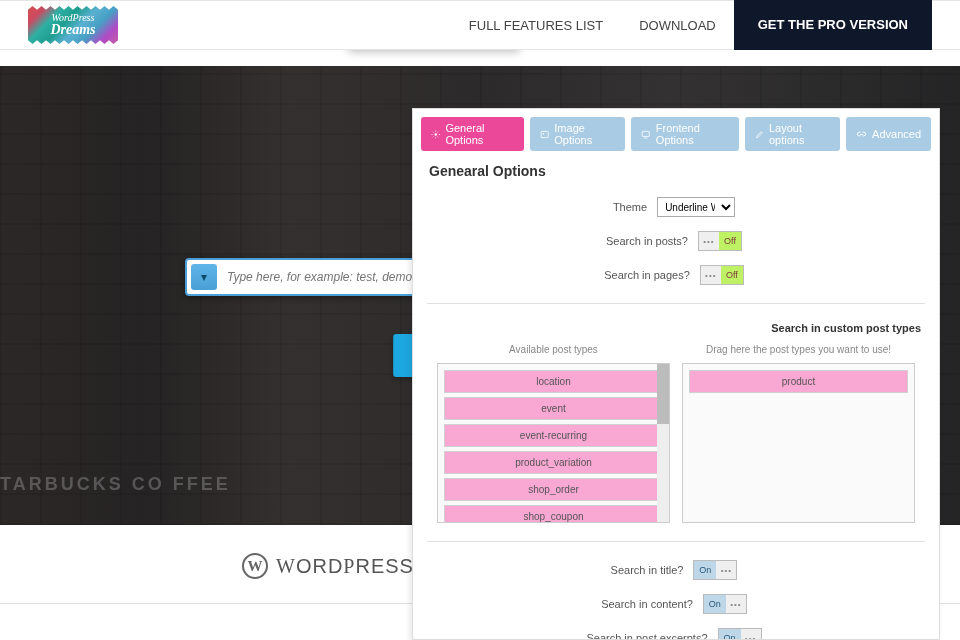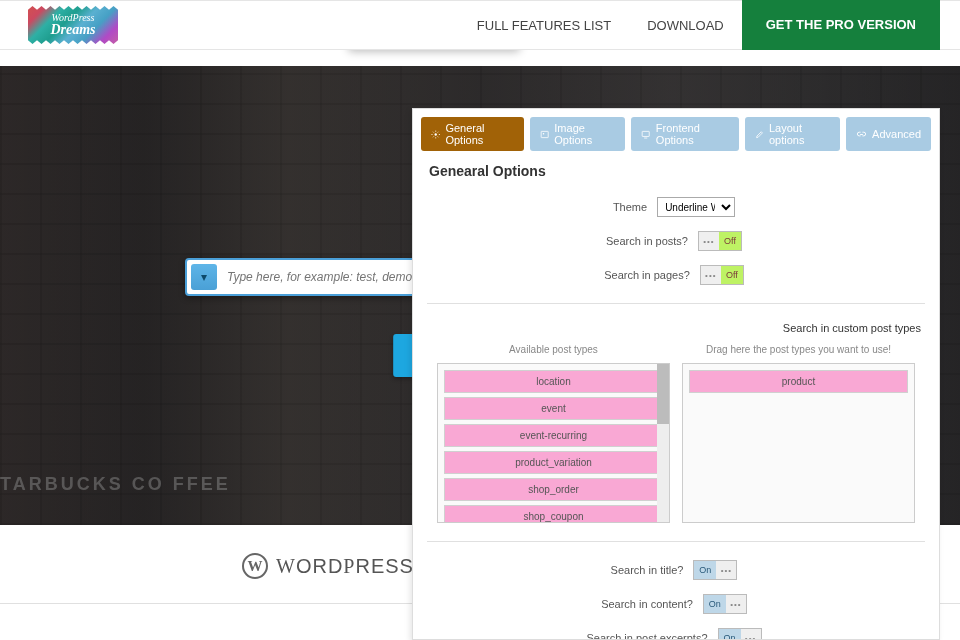--- a/index.html
+++ b/index.html
@@ -8,51 +8,51 @@
 .logo{margin-left:28px;width:90px;height:38px;background:linear-gradient(135deg,#d35050 0%,#cc4960 14%,#2eb0a5 28%,#1f9e8f 42%,#5ab0d1 56%,#46a0c5 70%,#b04ac6 85%,#c55ea5 100%);display:flex;align-items:center;justify-content:center;flex-direction:column;position:relative;clip-path:polygon(0% 10%,5% 0%,10% 10%,15% 0%,20% 10%,25% 0%,30% 10%,35% 0%,40% 10%,45% 0%,50% 10%,55% 0%,60% 10%,65% 0%,70% 10%,75% 0%,80% 10%,85% 0%,90% 10%,95% 0%,100% 10%,100% 90%,95% 100%,90% 90%,85% 100%,80% 90%,75% 100%,70% 90%,65% 100%,60% 90%,55% 100%,50% 90%,45% 100%,40% 90%,35% 100%,30% 90%,25% 100%,20% 90%,15% 100%,10% 90%,5% 100%,0% 90%)}
 .logo-l1{font-family:Georgia,serif;font-style:italic;font-size:10px;color:#fff;line-height:1}
 .logo-l2{font-family:Georgia,serif;font-style:italic;font-size:14px;color:#fff;font-weight:bold;line-height:1}
 .top-search{position:absolute;left:348px;top:17px;width:172px;height:32px;border:2px solid #4a9fd8;border-radius:4px;display:flex;align-items:center;background:#fff;box-shadow:0 3px 8px rgba(0,0,0,.25)}
 .ts-chev{width:22px;height:22px;margin:3px;background:linear-gradient(#5eb5e8,#4aa0d6);border-radius:3px;display:flex;align-items:center;justify-content:center;color:#0d4a6b;font-size:10px;cursor:pointer}
 .ts-input{flex:1;border:none;outline:none;font-size:11px;color:#999;padding:0 4px;font-style:italic}
 .ts-mag{width:24px;display:flex;align-items:center;justify-content:center;cursor:pointer}
 .ts-mag svg{width:14px;height:14px}
 .nav{margin-left:auto;display:flex;align-items:center;height:100%}
 .nav a{font-size:13px;color:#444;text-decoration:none;padding:0 18px;font-weight:500;cursor:pointer}
-.cta{height:50px;line-height:50px;padding:0 24px;background:#15803d;color:#fff;font-size:13px;font-weight:bold;margin-right:20px;cursor:pointer}
+.cta{height:50px;line-height:50px;padding:0 24px;background:#0f172a;color:#fff;font-size:13px;font-weight:bold;margin-right:28px;cursor:pointer}
 .hero{position:absolute;top:66px;left:0;right:0;height:459px;background:#2b2b2b;background-image:linear-gradient(rgba(20,20,25,.55),rgba(20,20,25,.55)),linear-gradient(90deg,#4a4039 0%,#3a3530 15%,#5a5248 30%,#4a4540 50%,#5a5550 70%,#4a4844 85%,#3a3835 100%);overflow:hidden}
 .building{position:absolute;inset:0;background:repeating-linear-gradient(90deg,rgba(0,0,0,.2) 0px,rgba(0,0,0,.2) 2px,transparent 2px,transparent 40px),repeating-linear-gradient(0deg,rgba(0,0,0,.2) 0px,rgba(0,0,0,.2) 2px,transparent 2px,transparent 30px);opacity:.4}
 .store{position:absolute;left:0;bottom:30px;color:#888;font-size:18px;letter-spacing:3px;font-weight:bold;opacity:.5}
 .hero-title{position:absolute;top:80px;left:0;right:0;text-align:center;color:#fff;font-size:32px;font-weight:500;font-family:Georgia,serif}
 .hero-search{position:absolute;top:192px;left:50%;transform:translateX(-50%);width:590px;height:38px;border:2px solid #4a9fd8;border-radius:4px;background:#fff;display:flex;align-items:center;box-shadow:0 2px 6px rgba(0,0,0,.4)}
 .hs-chev{width:26px;height:26px;margin:4px;background:linear-gradient(#5eb5e8,#4aa0d6);border-radius:3px;display:flex;align-items:center;justify-content:center;color:#0d4a6b;font-size:12px;cursor:pointer}
 .hs-input{flex:1;border:none;outline:none;font-size:12px;color:#999;padding:0 6px;font-style:italic}
 .hero-btn{position:absolute;top:268px;left:50%;transform:translateX(-50%);background:#1da7e0;color:#fff;font-size:13px;font-weight:bold;padding:14px 30px;border-radius:3px;cursor:pointer;box-shadow:0 2px 4px rgba(0,0,0,.3)}
 .footer{position:absolute;top:525px;left:0;right:0;height:115px;background:#fff}
 .wp-logo{position:absolute;top:28px;left:242px;display:flex;align-items:center;gap:8px;color:#555}
 .wp-circle{width:26px;height:26px;border:2px solid #666;border-radius:50%;display:flex;align-items:center;justify-content:center;font-family:Georgia,serif;font-size:15px;font-weight:bold;color:#666}
 .wp-text{font-family:Georgia,serif;font-size:20px;letter-spacing:1px}
 .wp-text .caps{font-variant:small-caps}
 .footer-rule{position:absolute;top:78px;left:0;right:0;height:1px;background:#e0e0e0}
 .panel{position:absolute;top:108px;left:412px;width:528px;height:532px;background:#fff;border:1px solid #ddd;box-shadow:-2px 2px 6px rgba(0,0,0,.1);overflow:hidden;z-index:20}
 .tabs{padding:8px 8px 0 8px;display:flex;gap:6px;background:#fff}
 .tab{display:flex;align-items:center;gap:5px;padding:5px 10px;border-radius:3px;font-size:11px;color:#fff;background:#a9cbe3;cursor:pointer}
-.tab.active{background:#a16207}
+.tab.active{background:#ec4899}
 .tab svg{width:11px;height:11px;fill:#fff}
 .panel-body{padding:8px 14px}
 .sect-title{font-size:14px;font-weight:bold;color:#333;margin:4px 0 18px 2px}
 .row{display:flex;align-items:center;justify-content:center;gap:10px;margin-bottom:14px;padding-right:4px}
 .row label{font-size:11px;color:#555}
 .theme-sel{width:78px;height:20px;border:1px solid #aaa;background:#fff;font-size:10px;padding:0 3px}
 .toggle{display:flex;border:1px solid #bbb;height:20px;overflow:hidden}
 .tg-l{width:20px;background:#efefef;display:flex;align-items:center;justify-content:center;font-size:8px;letter-spacing:1px;color:#888}
 .tg-r{width:22px;display:flex;align-items:center;justify-content:center;font-size:9px}
 .tg-off{background:#bef264;color:#7a3a3a}
 .tg-on{background:#bed7e8;color:#2a5a7a}
-.cpt-head{font-size:11px;font-weight:normal;color:#333;text-align:right;padding-right:4px;margin:6px 0 10px}
+.cpt-head{font-size:11px;font-weight:bold;color:#333;text-align:right;padding-right:4px;margin:6px 0 10px}
 .cpt-row{display:flex;gap:12px;padding:0 10px}
 .cpt-col{flex:1}
 .cpt-label{text-align:center;font-size:10px;color:#888;margin-bottom:8px}
 .cpt-box{border:1px solid #ccc;height:160px;background:#fafafa;position:relative;overflow:hidden}
 .cpt-list{padding:6px;overflow:hidden}
 .cpt-item{background:#f9a8d4;border:1px solid #d0d0d0;text-align:center;font-size:10px;color:#555;padding:5px 0;margin-bottom:4px;cursor:move}
 .scrollbar{position:absolute;right:0;top:0;width:12px;height:100%;background:#eee}
 .thumb{position:absolute;right:0;top:0;width:12px;height:60px;background:#bcbcbc}
 .divider{border-top:1px solid #e0e0e0;margin:18px 0}
 </style>

